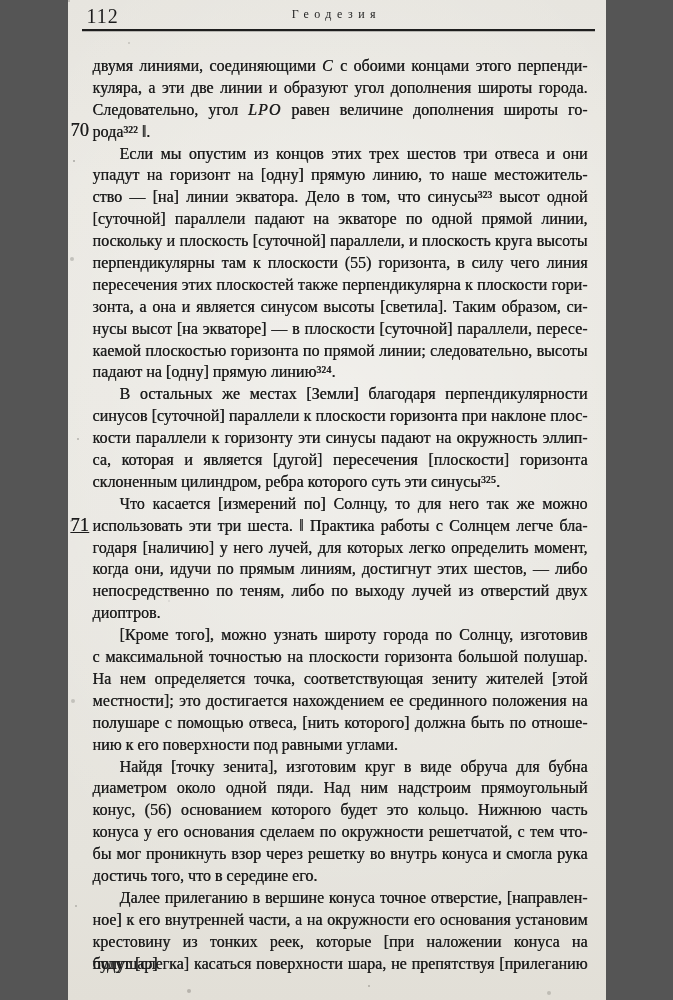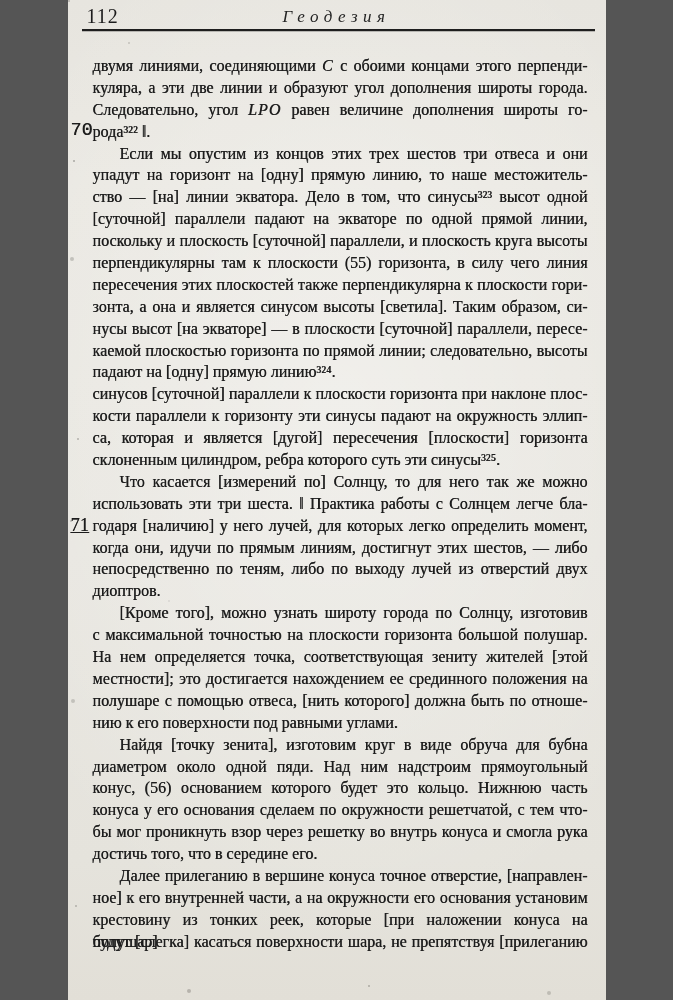--- a/index.html
+++ b/index.html
@@ -30,40 +30,40 @@
       600px 40px 0 0 rgba(50,48,44,.22), 350px 500px 0 0 rgba(50,48,44,.12),
       200px 300px 0 0 rgba(50,48,44,.10), 520px 650px 0 0 rgba(50,48,44,.12),
       100px 600px 0 0 rgba(50,48,44,.10), 420px 150px 0 0 rgba(50,48,44,.10),
       560px 820px 0 0 rgba(50,48,44,.14), 40px 850px 0 0 rgba(50,48,44,.12),
       665px 300px 0 1px rgba(50,48,44,.12), 2px 520px 0 0 rgba(50,48,44,.25);
   }
   .header{position:absolute;left:0;top:0;right:0;height:34px;}
   .pagenum{position:absolute;left:19px;top:5px;font-size:20px;letter-spacing:1px;}
   .running-title{
     position:absolute;left:0;right:0;top:7px;text-align:center;
-    font-style:italic;font-size:17px;letter-spacing:5.5px;color:#242424;
+    font-size:12px;letter-spacing:5.5px;color:#242424;
   }
   .rule{position:absolute;left:14px;right:11px;top:29px;height:2px;background:#1e1e1e;
         box-shadow:0 1px 0 rgba(30,30,30,.25);}
   .body-text{position:absolute;left:25px;right:18px;top:55px;}
   .line{
     font-size:16px;line-height:21.9px;height:21.9px;
     text-align:justify;text-align-last:justify;
     white-space:normal;overflow:visible;
     text-shadow:0.35px 0 0 rgba(28,28,28,.85);
   }
   .line.endline{text-align-last:left;}
   .line.indent{text-indent:27px;}
   .line i{font-style:italic;letter-spacing:1px;}
   .margin-num{
     position:absolute;left:3px;width:24px;
     font-size:18.4px;line-height:21.9px;
     text-shadow:0.35px 0 0 rgba(28,28,28,.85);
   }
-  .margin-num-70{top:120px;font-family:Liberation Mono, monospace;}
+  .margin-num-70{top:120px;}
   .margin-num-71{top:515px;text-decoration:underline;}
 </style>
 </head>
 <body>
 
 <div class="page">
   <div class="speckles"></div>
 
   <header class="header">
     <span class="pagenum">112</span>
@@ -83,20 +83,21 @@
       <div class="line">упадут на горизонт на [одну] прямую линию, то наше местожитель-</div>
       <div class="line">ство — [на] линии экватора. Дело в том, что синусы³²³ высот одной</div>
       <div class="line">[суточной] параллели падают на экваторе по одной прямой линии,</div>
       <div class="line">поскольку и плоскость [суточной] параллели, и плоскость круга высоты</div>
       <div class="line">перпендикулярны там к плоскости (55) горизонта, в силу чего линия</div>
       <div class="line">пересечения этих плоскостей также перпендикулярна к плоскости гори-</div>
       <div class="line">зонта, а она и является синусом высоты [светила]. Таким образом, си-</div>
       <div class="line">нусы высот [на экваторе] — в плоскости [суточной] параллели, пересе-</div>
       <div class="line">каемой плоскостью горизонта по прямой линии; следовательно, высоты</div>
       <div class="line endline">падают на [одну] прямую линию³²⁴.</div>
+      <div class="line indent">В остальных же местах [Земли] благодаря перпендикулярности</div>
       <div class="line">синусов [суточной] параллели к плоскости горизонта при наклоне плос-</div>
       <div class="line">кости параллели к горизонту эти синусы падают на окружность эллип-</div>
       <div class="line">са, которая и является [дугой] пересечения [плоскости] горизонта</div>
       <div class="line endline">склоненным цилиндром, ребра которого суть эти синусы³²⁵.</div>
       <div class="line indent">Что касается [измерений по] Солнцу, то для него так же можно</div>
       <div class="line">использовать эти три шеста. ‖ Практика работы с Солнцем легче бла-</div>
       <div class="line">годаря [наличию] у него лучей, для которых легко определить момент,</div>
       <div class="line">когда они, идучи по прямым линиям, достигнут этих шестов, — либо</div>
       <div class="line">непосредственно по теням, либо по выходу лучей из отверстий двух</div>
       <div class="line endline">диоптров.</div>

